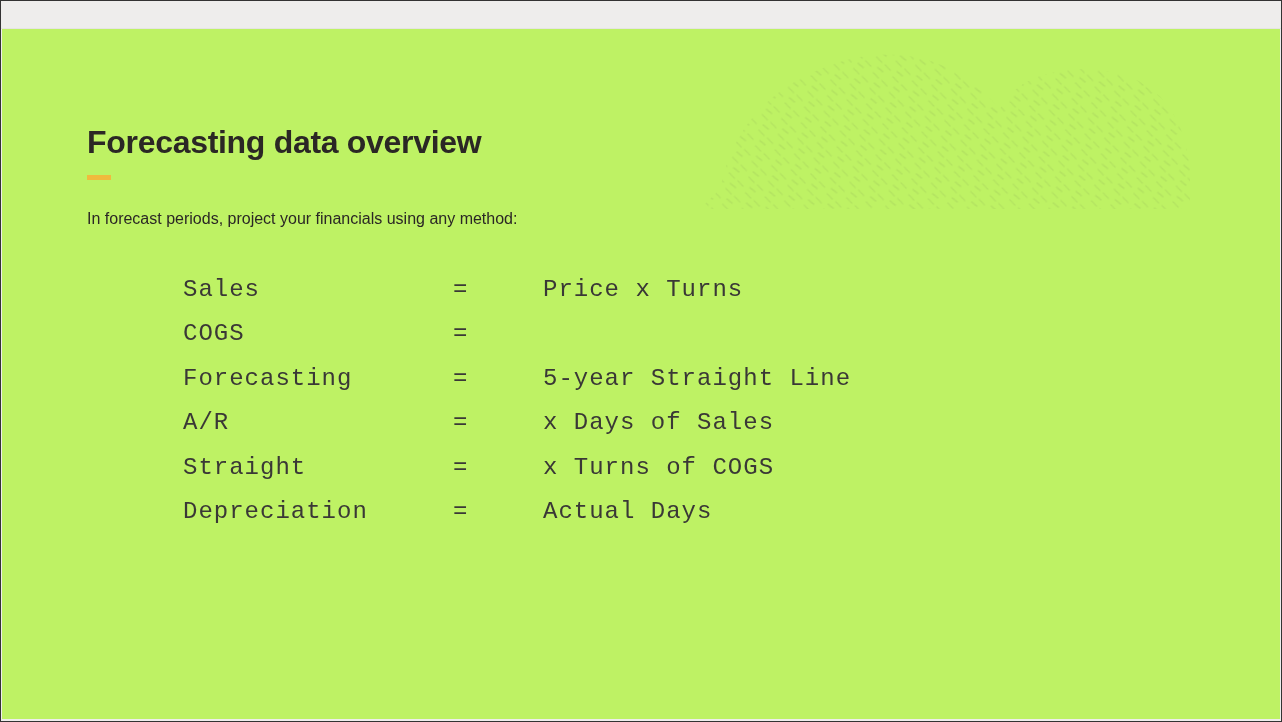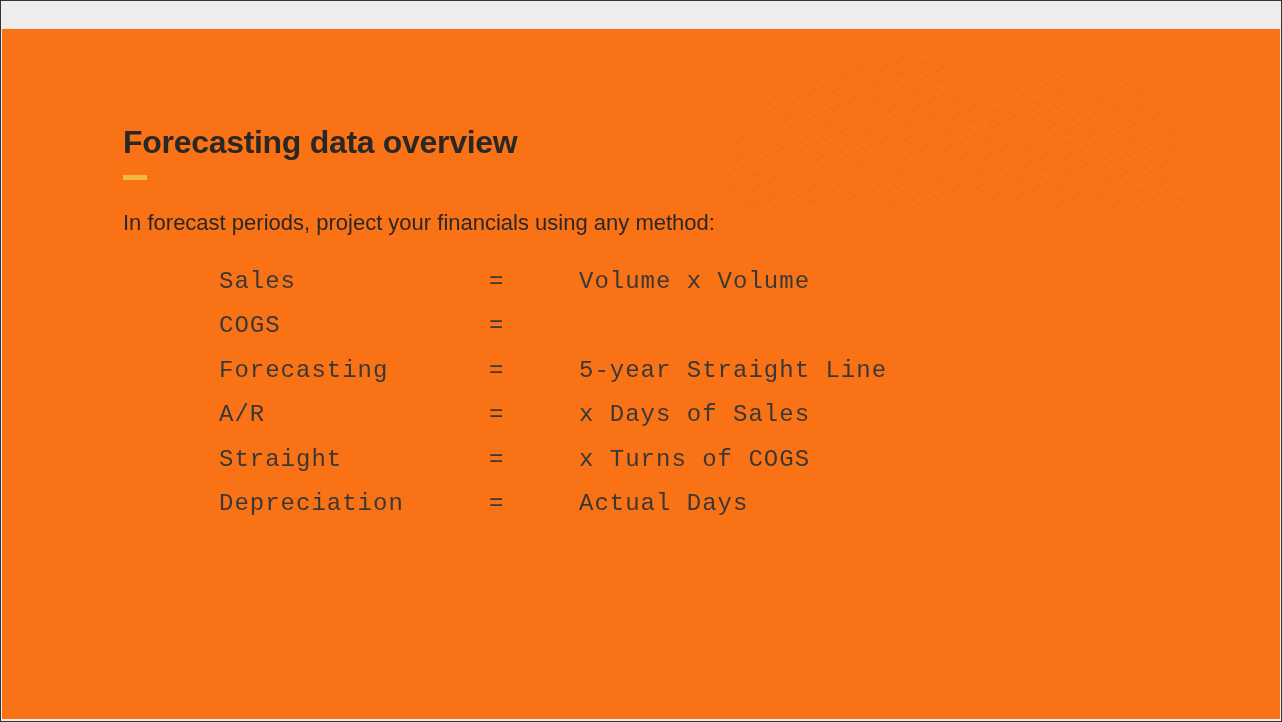--- a/index.html
+++ b/index.html
@@ -22,24 +22,23 @@
     }
     .top-bar {
       height: 28px;
       background: #eeedec;
       border-bottom: 1px solid #e5e4e2;
     }
     .slide {
       width: calc(100% - 2px);
       height: calc(100% - 30px);
       margin: 0 auto;
-      background: #f97316;
+      background: #bef264;
       position: relative;
       overflow: hidden;
-      padding-left: 36px;
     }
     .decorative-pattern {
       position: absolute;
       top: -20px;
       right: 80px;
       width: 540px;
       height: 200px;
       opacity: 0.08;
       pointer-events: none;
     }
@@ -55,26 +54,26 @@
       letter-spacing: -0.3px;
     }
     .accent-bar {
       width: 24px;
       height: 5px;
       background: #f0bb3d;
       margin-top: 14px;
       margin-bottom: 30px;
     }
     .intro {
-      font-size: 22px;
+      font-size: 16px;
       color: #2b2725;
       font-weight: 400;
     }
     .formula-list {
-      margin-top: 24px;
+      margin-top: 40px;
       margin-left: 96px;
       font-family: "Courier New", Courier, monospace;
       font-size: 24px;
       color: #3a3836;
       line-height: 1.85;
       letter-spacing: 1px;
     }
     .formula-row {
       display: flex;
     }
@@ -109,21 +108,21 @@
 
     <div class="content">
       <h1 class="title">Forecasting data overview</h1>
       <div class="accent-bar"></div>
       <p class="intro">In forecast periods, project your financials using any method:</p>
 
       <div class="formula-list">
         <div class="formula-row">
           <span class="formula-name">Sales</span>
           <span class="formula-eq">=</span>
-          <span class="formula-value">Volume x Volume</span>
+          <span class="formula-value">Price x Turns</span>
         </div>
         <div class="formula-row">
           <span class="formula-name">COGS</span>
           <span class="formula-eq">=</span>
         </div>
         <div class="formula-row">
           <span class="formula-name">Forecasting</span>
           <span class="formula-eq">=</span>
           <span class="formula-value">5-year Straight Line</span>
         </div>

